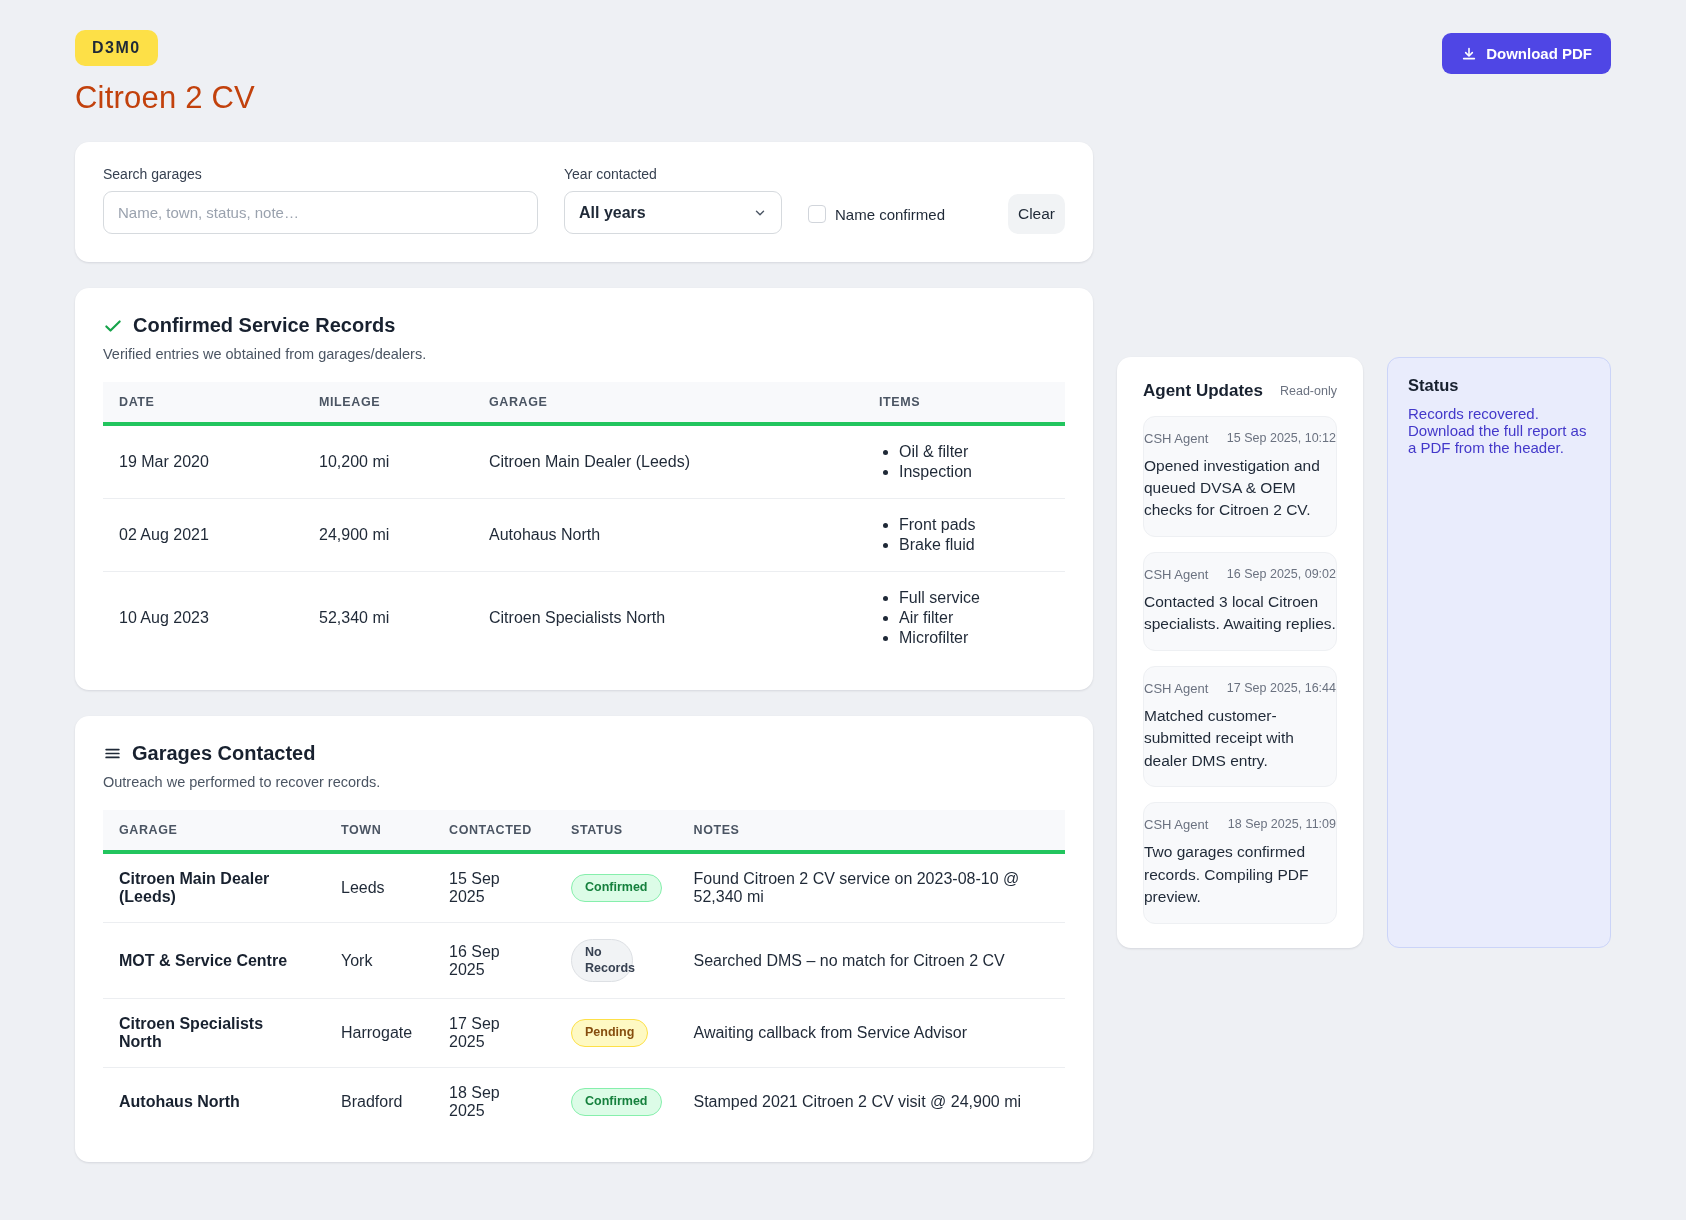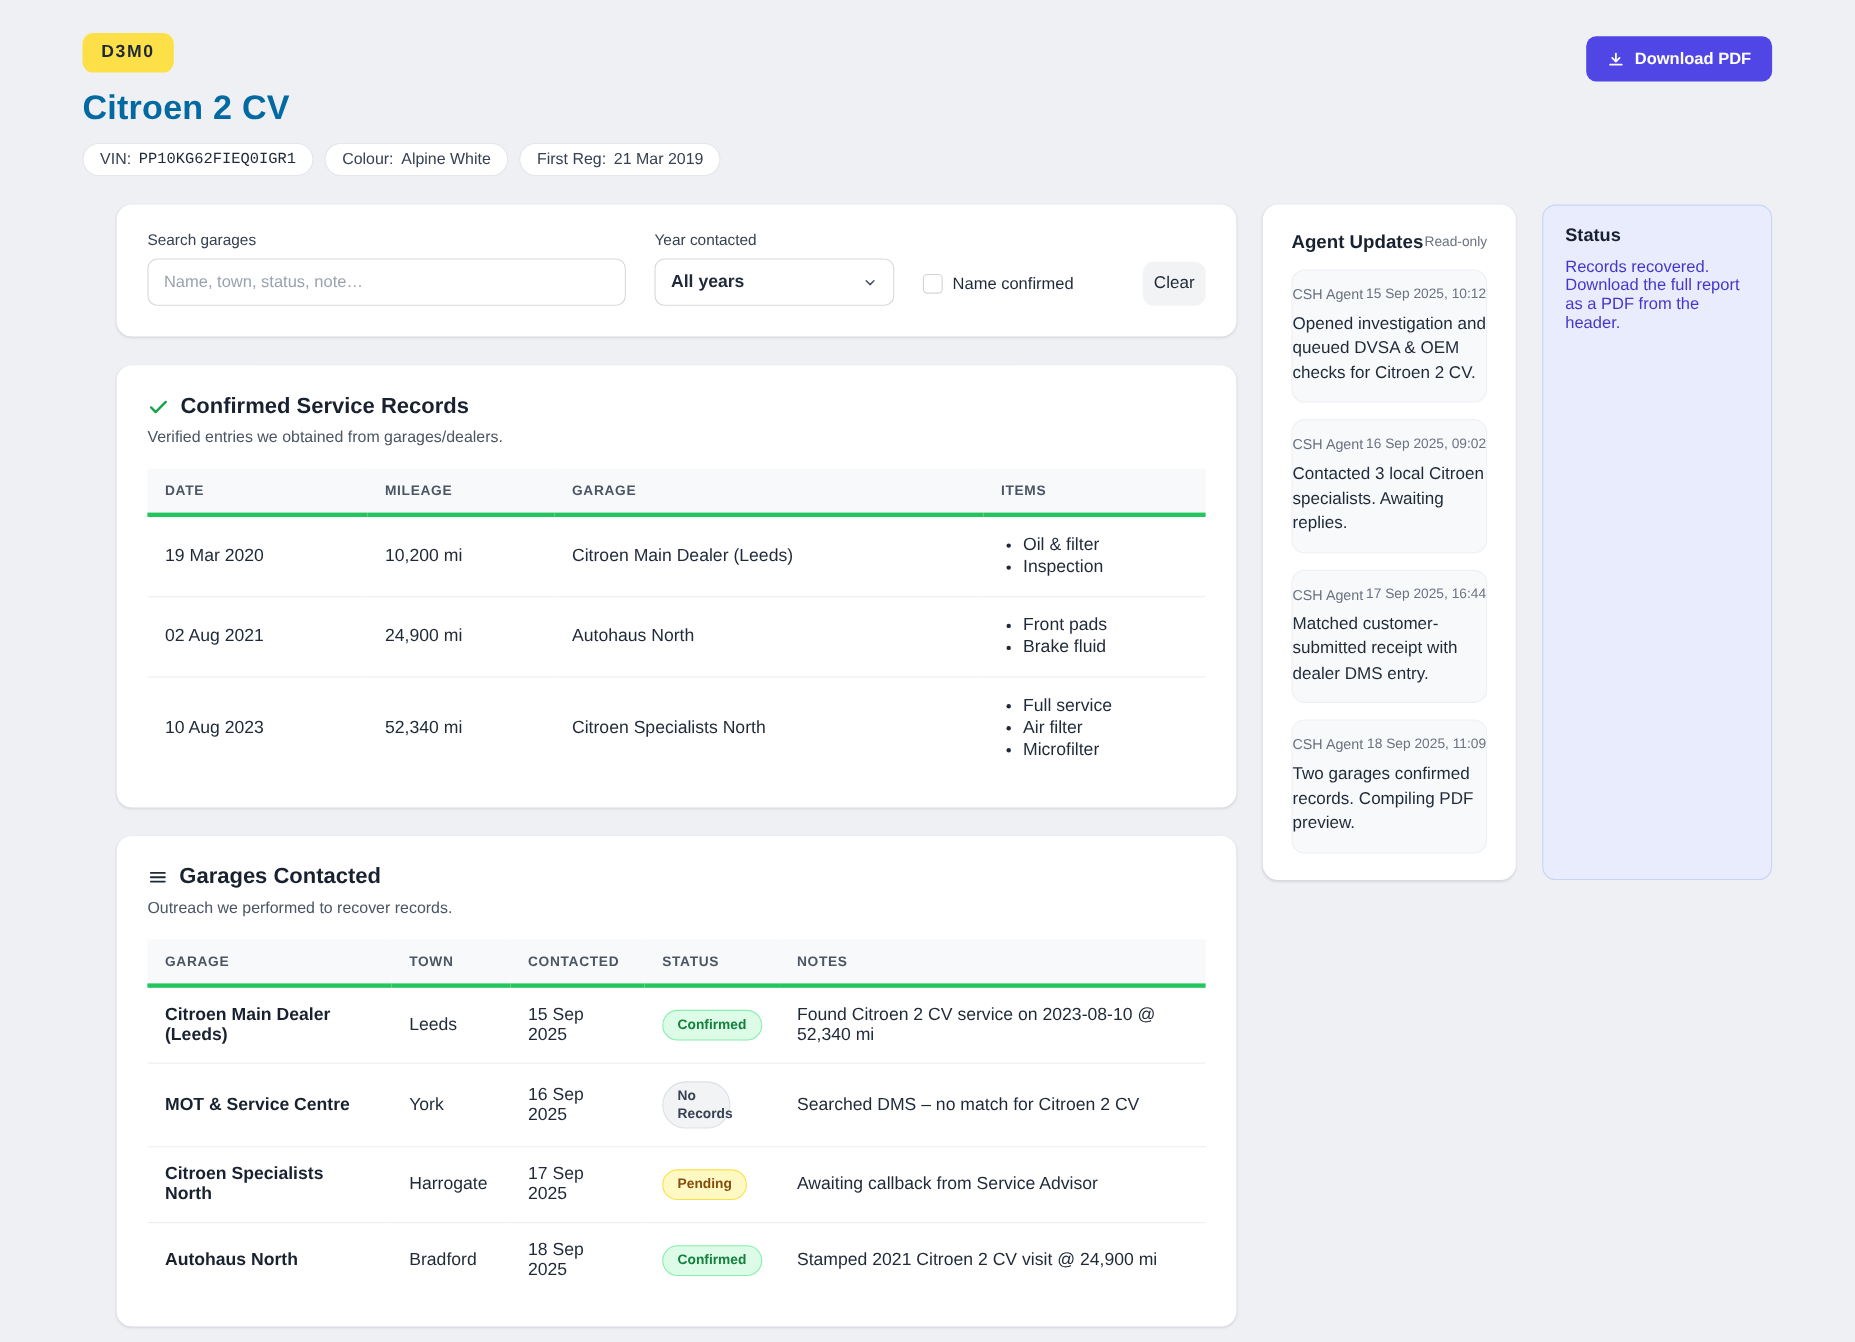--- a/index.html
+++ b/index.html
@@ -11,37 +11,37 @@
   }
   .wrap { width:1536px; margin:0 auto; padding-top:30px; }
 
   
   .hdr { display:flex; justify-content:space-between; align-items:flex-start; }
   .badge {
     display:inline-block; background:#fde047; color:#1f2937;
     font-weight:bold; font-size:16px; letter-spacing:1.5px;
     padding:9px 17px; border-radius:10px;
   }
-  .title { font-size:31px; font-weight:bold; color:#0369a1; margin-top:14px; letter-spacing:.2px; }
+  .title { font-size:31px; font-weight:normal; color:#c2410c; margin-top:14px; letter-spacing:.2px; }
   .chips { display:flex; gap:10px; margin-top:14px; }
   .chip {
     background:#fff; border:1px solid #e3e6ea; border-radius:999px;
     padding:6px 15px; font-size:14.5px; color:#374151; display:flex; gap:7px; align-items:center;
   }
   .chip .mono { font-family:"Liberation Mono","DejaVu Sans Mono",monospace; font-size:14px; color:#1f2937; }
   .btn-primary {
     display:flex; align-items:center; gap:9px;
     background:#4f46e5; color:#fff; border:none; border-radius:9px;
     font-family:inherit; font-size:15px; font-weight:bold;
     padding:12px 19px; cursor:pointer; margin-top:3px;
   }
   .btn-primary svg { display:block; }
 
   
-  .cols { display:flex; gap:24px; margin-top:26px; align-items:flex-start;margin-left:31px; }
+  .cols { display:flex; gap:24px; margin-top:26px; align-items:center; }
   .col-main { width:1018px; flex:none; display:flex; flex-direction:column; gap:26px; }
   .col-side { flex:1; display:flex; flex-direction:row; gap:24px; }
   .card {
     background:#fff; border-radius:14px; padding:26px 28px;
     box-shadow:0 1px 2px rgba(16,24,40,.05), 0 1px 3px rgba(16,24,40,.06);
   }
 
   
   .filters { display:flex; align-items:flex-end; gap:26px; padding:24px 28px 28px; }
   .f-group { display:flex; flex-direction:column; gap:9px; }
@@ -120,34 +120,20 @@
 </style>
 </head>
 <body>
 
 <div class="wrap">
 
   <div class="hdr">
     <div>
       <span class="badge">D3M0</span>
       <div class="title">Citroen 2 CV</div>
-      <div class="chips">
-        <span class="chip">
-          <span>VIN:</span>
-          <span class="mono">PP10KG62FIEQ0IGR1</span>
-        </span>
-        <span class="chip">
-          <span>Colour:</span>
-          <span>Alpine White</span>
-        </span>
-        <span class="chip">
-          <span>First Reg:</span>
-          <span>21 Mar 2019</span>
-        </span>
-      </div>
     </div>
     <button class="btn-primary">
       <span class="sec-icon">
         <svg width="16" height="16" viewBox="0 0 24 24" fill="none" stroke="currentColor" stroke-width="2.4" stroke-linecap="round" stroke-linejoin="round">
             <path d="M12 4v10"></path>
             <path d="M7 10l5 5 5-5"></path>
             <path d="M4 19h16"></path>
           </svg>
       </span>
       <span>Download PDF</span>

